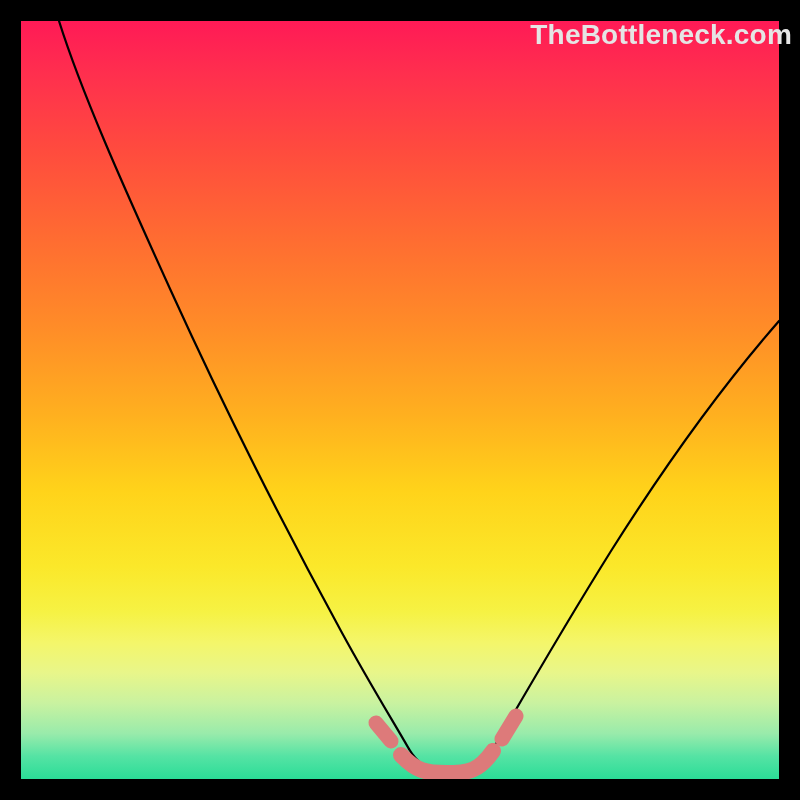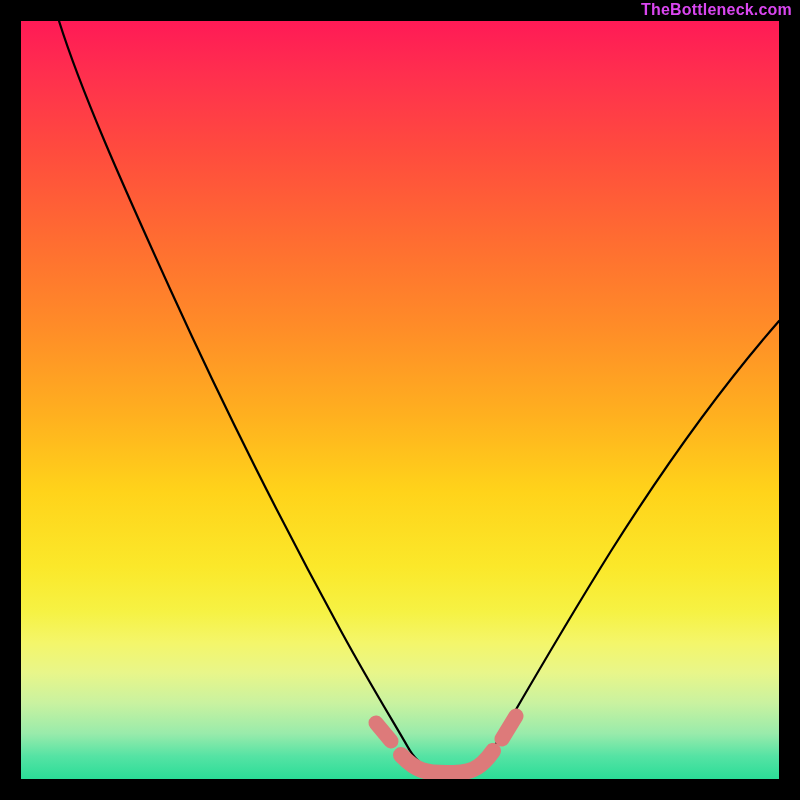--- a/index.html
+++ b/index.html
@@ -45,26 +45,26 @@
   }
   .plot-svg {
     position: absolute;
     left: 0;
     top: 0;
     width: 758px;
     height: 758px;
   }
   .watermark {
     position: absolute;
-    top: 1px;
+    top: 19px;
     right: 8px;
     font-family: Arial, Helvetica, sans-serif;
-    font-size: 16px;
+    font-size: 28px;
     font-weight: 600;
-    color: #d946ef;
+    color: #e5e5e5;
     letter-spacing: 0.2px;
   }
 </style>
 </head>
 <body>
 
 <div class="frame">
   <div class="plot-area">
     <svg class="plot-svg" viewBox="0 0 758 758" preserveAspectRatio="none">
       <path d="M 38 0

